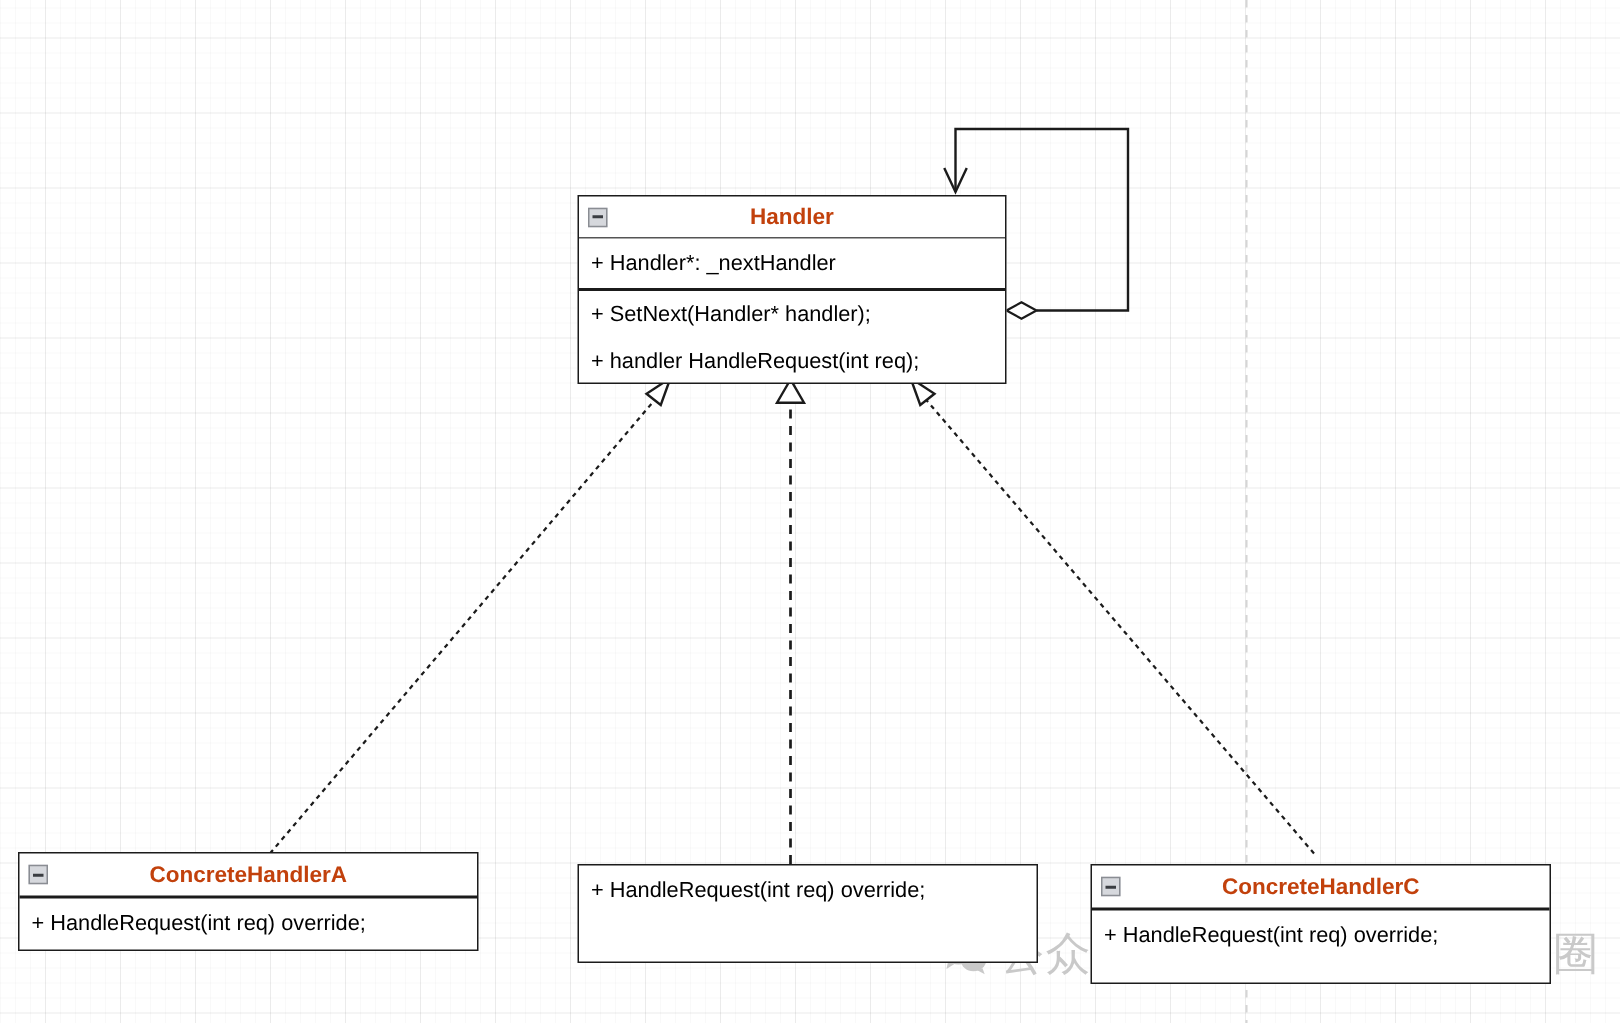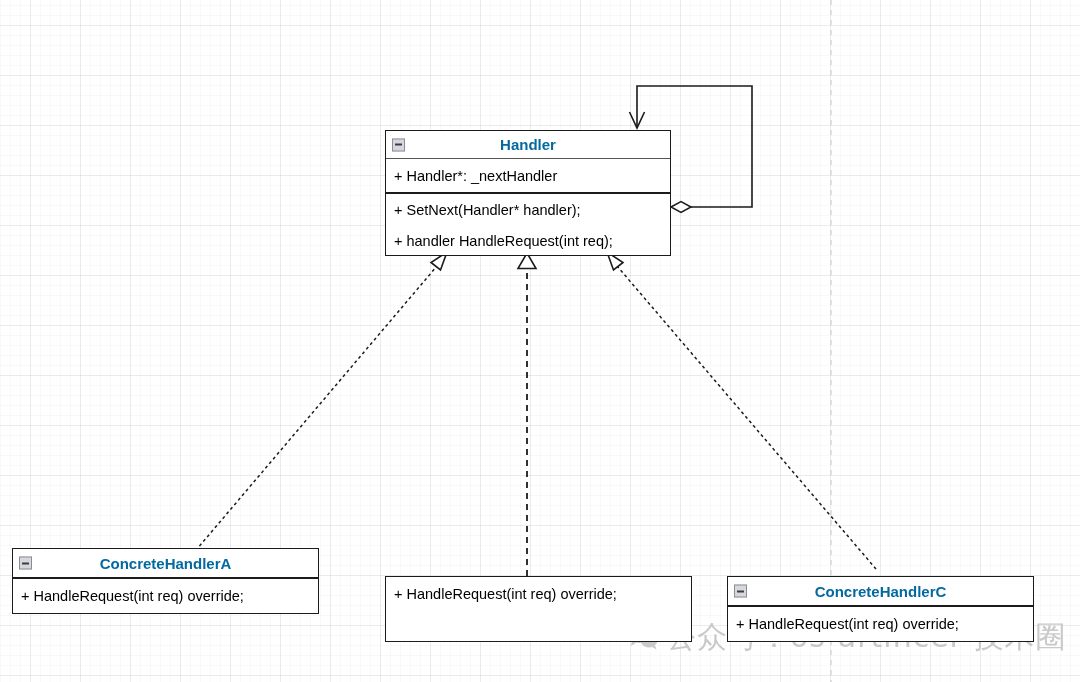--- a/index.html
+++ b/index.html
@@ -77,21 +77,21 @@
     box-sizing: border-box;
     z-index: 5;
   }
   .uml-header {
     position: relative;
     display: flex;
     align-items: center;
     justify-content: center;
     font-weight: bold;
     font-size: 15px;
-    color: #0369a1;
+    color: #c2410c;
     box-sizing: border-box;
     border-bottom: 1.4px solid #555;
   }
   .uml-header.thick-under { border-bottom: 2px solid #1b1b1b; }
   .collapse-icon {
     position: absolute;
     left: 6px;
     top: 50%;
     transform: translateY(-50%);
     width: 13px;
@@ -180,37 +180,37 @@
     </div>
     <div class="uml-section" style="height:33px;">
       <div class="uml-row" style="height:33px;">+ Handler*: _nextHandler</div>
     </div>
     <div class="uml-section sep-top" style="height:66px;">
       <div class="uml-row" style="height:31px;">+ SetNext(Handler* handler);</div>
       <div class="uml-row" style="height:31px;">+ handler HandleRequest(int req);</div>
     </div>
   </div>
 
-  <div class="uml-class" style="left:12px; top:548px; width:307px; height:66px;">
+  <div class="uml-class" style="left:12px; top:568px; width:307px; height:66px;">
     <div class="uml-header thick-under" style="height:30px;">
       <span class="collapse-icon"></span>
       <span>ConcreteHandlerA</span>
     </div>
     <div class="uml-section" style="height:33px;">
       <div class="uml-row" style="height:33px;">+ HandleRequest(int req) override;</div>
     </div>
   </div>
 
   <div class="uml-class" style="left:385px; top:576px; width:307px; height:66px;">
     <div class="uml-section" style="height:33px;">
       <div class="uml-row" style="height:33px;">+ HandleRequest(int req) override;</div>
     </div>
   </div>
 
-  <div class="uml-class" style="left:727px; top:576px; width:307px; height:66px;">
+  <div class="uml-class" style="left:727px; top:576px; width:307px; height:80px;">
     <div class="uml-header thick-under" style="height:30px;">
       <span class="collapse-icon"></span>
       <span>ConcreteHandlerC</span>
     </div>
     <div class="uml-section" style="height:33px;">
       <div class="uml-row" style="height:33px;">+ HandleRequest(int req) override;</div>
     </div>
   </div>
 
 </div>

